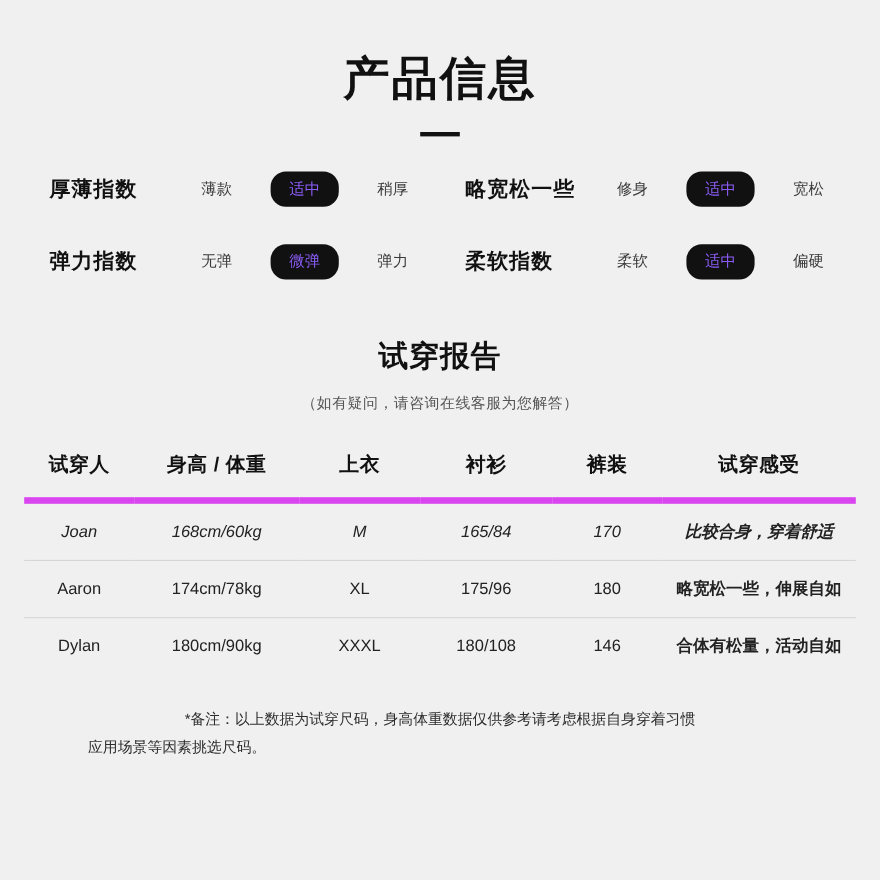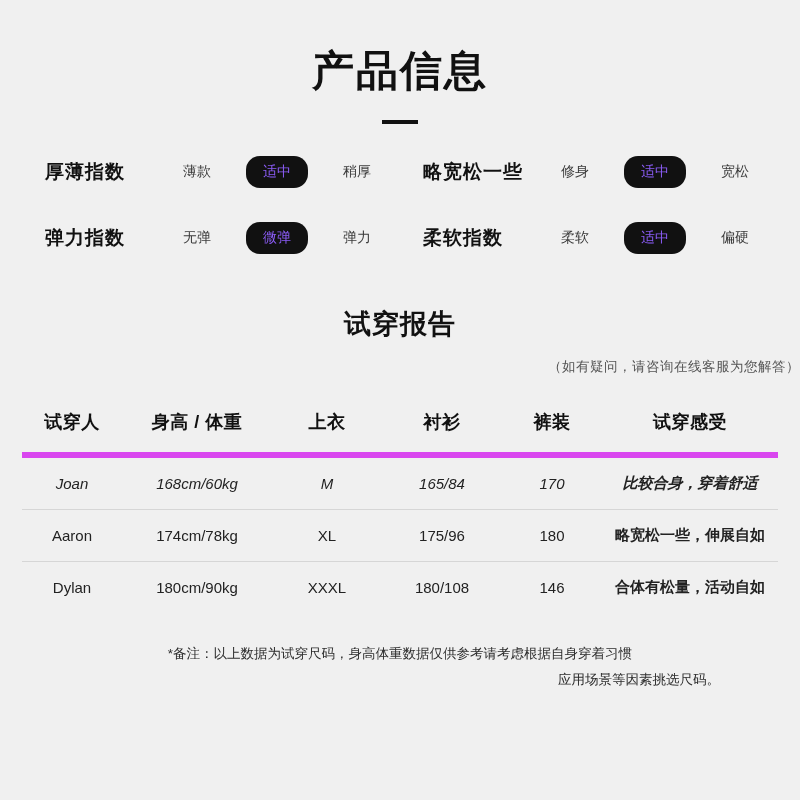--- a/index.html
+++ b/index.html
@@ -89,21 +89,21 @@
   
   .report-title {
     text-align: center;
     font-size: 27px;
     font-weight: bold;
     letter-spacing: 1px;
     margin-top: 44px;
     color: #111;
   }
   .report-sub {
-    text-align: right;
+    text-align: center;
     font-size: 13.5px;
     color: #555;
     margin-top: 16px;
     letter-spacing: 0.5px;
   }
 
   
   table.fit-table {
     width: 756px;
     margin: 26px auto 0 auto;
@@ -138,21 +138,21 @@
 
   
   .footnote {
     width: 640px;
     margin: 28px auto 0 auto;
     font-size: 13.5px;
     color: #2c2c2c;
     line-height: 1.9;
     text-align: center;
   }
-  .footnote .l2 { display: block; text-align: right; }
+  .footnote .l2 { display: block; text-align: left; }
 </style>
 </head>
 <body>
 
 <div class="page">
 
   <div class="main-title">产品信息</div>
   <div class="title-rule"></div>
 
   <div class="index-grid">

